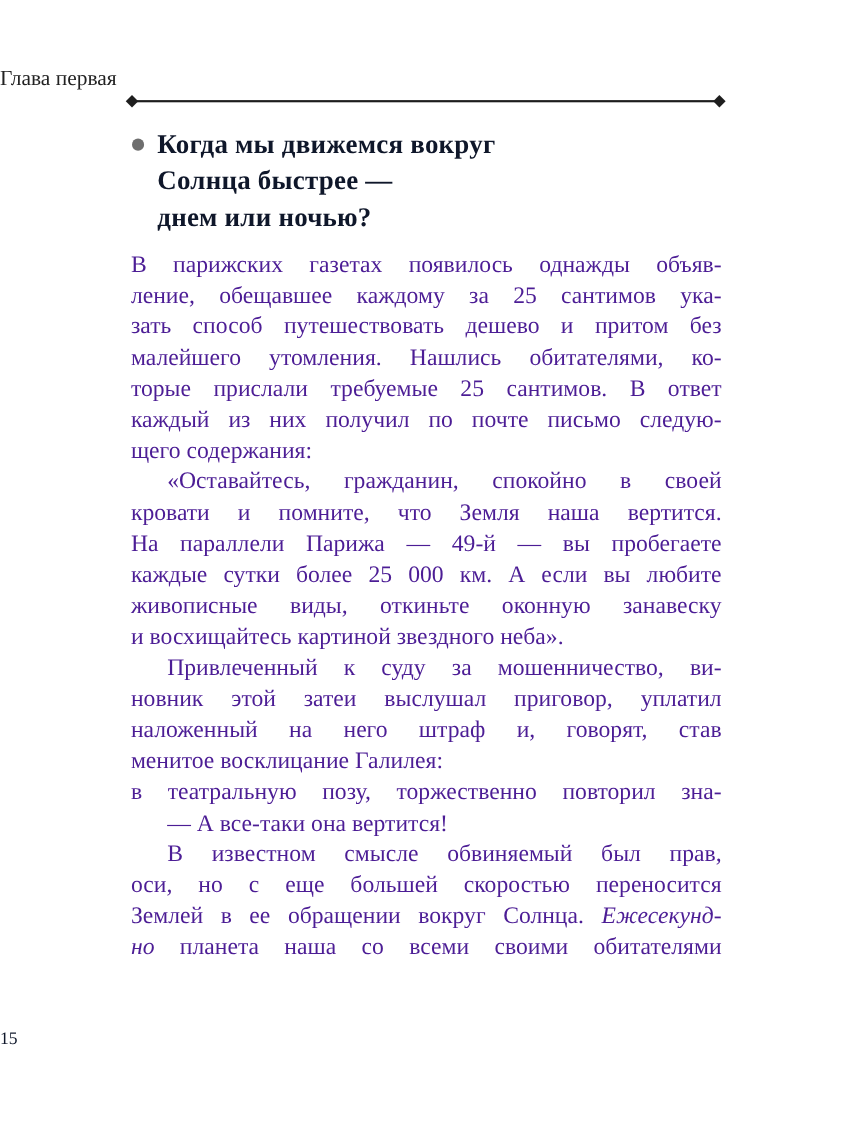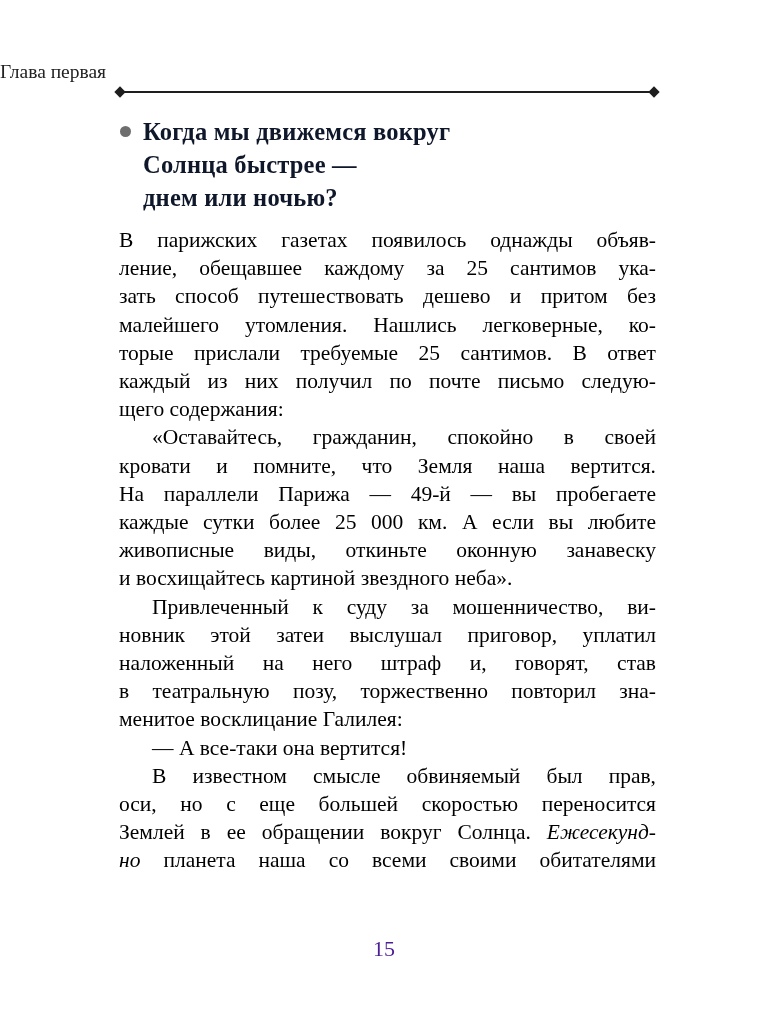--- a/index.html
+++ b/index.html
@@ -79,40 +79,39 @@
   }
 
   
   .body-text {
     position: absolute;
     top: 226px;
     left: 119px;
     width: 537px;
     font-size: 21.5px;
     line-height: 28.2px;
-    color: #000000;
+    color: #4c1d95;
   }
   .text-line {
     text-align: justify;
     text-align-last: justify;
     white-space: nowrap;
   }
   .text-line.last-line { text-align-last: left; }
   .text-line.indented { padding-left: 33px; }
   .text-line em { font-style: italic; }
 
   
   .page-number {
     position: absolute;
     top: 936px;
     left: 0;
     width: 100%;
-    text-align: center;
-    font-size: 22px;
-    color: #4c1d95;
+    font-size: 16px;
+    color: #0f172a;
   }
 </style>
 </head>
 <body>
 
 <div class="page" style="background: rgb(255, 255, 255); color: rgb(31, 31, 31);">
 
   <div class="chapter-title">Глава первая</div>
 
   <div class="header-rule">
@@ -128,39 +127,39 @@
         <div class="heading-line">Солнца быстрее —</div>
         <div class="heading-line">днем или ночью?</div>
       </div>
   </div>
 
   <div class="body-text" id="body-text">
       <div class="paragraph">
         <div class="text-line">В парижских газетах появилось однажды объяв-</div>
         <div class="text-line">ление, обещавшее каждому за 25 сантимов ука-</div>
         <div class="text-line">зать способ путешествовать дешево и притом без</div>
-        <div class="text-line">малейшего утомления. Нашлись легковерные, ко-</div>
+        <div class="text-line">малейшего утомления. Нашлись обитателями, ко-</div>
         <div class="text-line">торые прислали требуемые 25 сантимов. В ответ</div>
         <div class="text-line">каждый из них получил по почте письмо следую-</div>
         <div class="text-line last-line">щего содержания:</div>
       </div>
       <div class="paragraph">
         <div class="text-line indented">«Оставайтесь, гражданин, спокойно в своей</div>
         <div class="text-line">кровати и помните, что Земля наша вертится.</div>
         <div class="text-line">На параллели Парижа — 49-й — вы пробегаете</div>
         <div class="text-line">каждые сутки более 25 000 км. А если вы любите</div>
         <div class="text-line">живописные виды, откиньте оконную занавеску</div>
         <div class="text-line last-line">и восхищайтесь картиной звездного неба».</div>
       </div>
       <div class="paragraph">
         <div class="text-line indented">Привлеченный к суду за мошенничество, ви-</div>
         <div class="text-line">новник этой затеи выслушал приговор, уплатил</div>
         <div class="text-line">наложенный на него штраф и, говорят, став</div>
+        <div class="text-line last-line">менитое восклицание Галилея:</div>
         <div class="text-line">в театральную позу, торжественно повторил зна-</div>
-        <div class="text-line last-line">менитое восклицание Галилея:</div>
       </div>
       <div class="paragraph">
         <div class="text-line last-line indented">— А все-таки она вертится!</div>
       </div>
       <div class="paragraph">
         <div class="text-line indented">В известном смысле обвиняемый был прав,</div>
         <div class="text-line">оси, но с еще большей скоростью переносится</div>
         <div class="text-line">Землей в ее обращении вокруг Солнца. <em>Ежесекунд-</em></div>
         <div class="text-line"><em>но</em> планета наша со всеми своими обитателями</div>
       </div>

